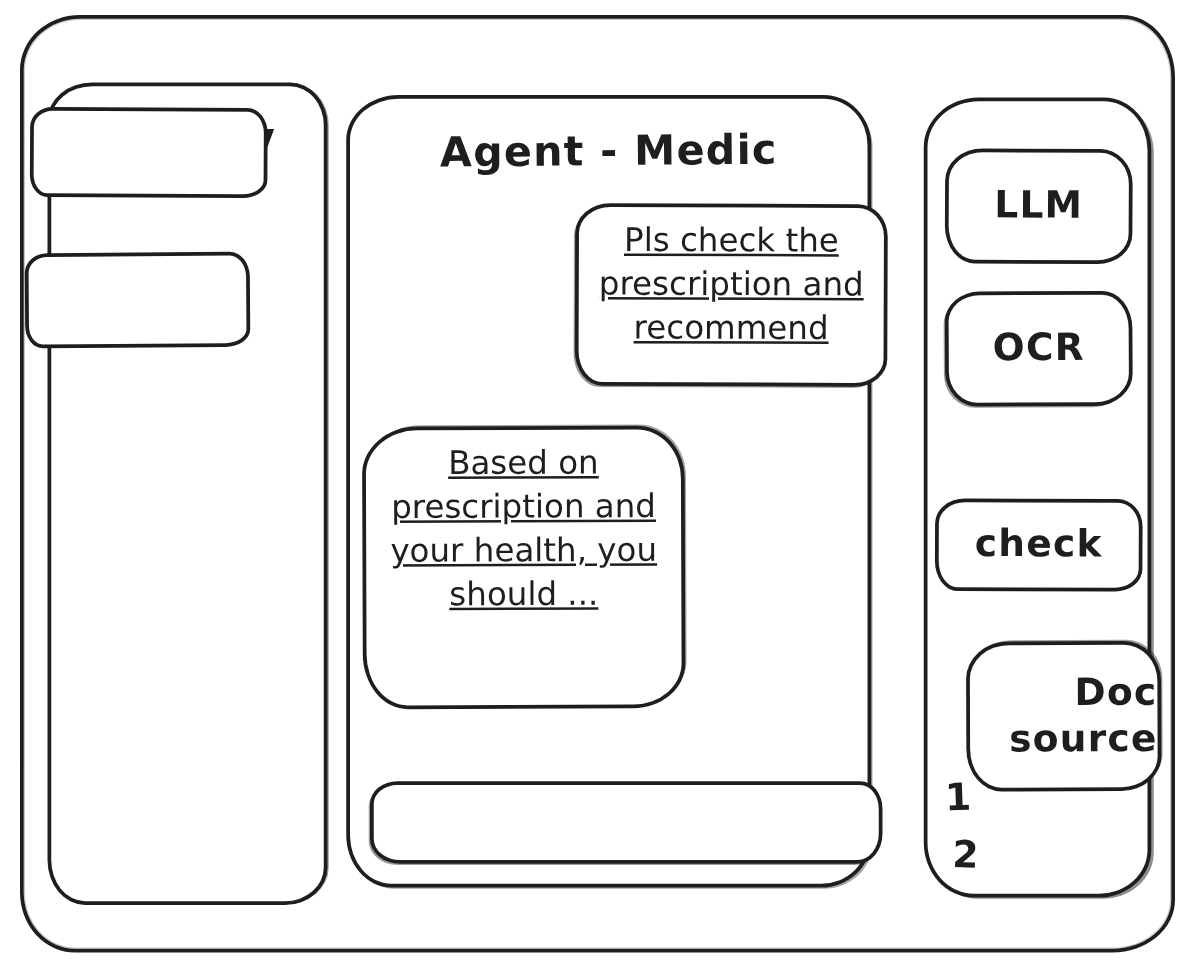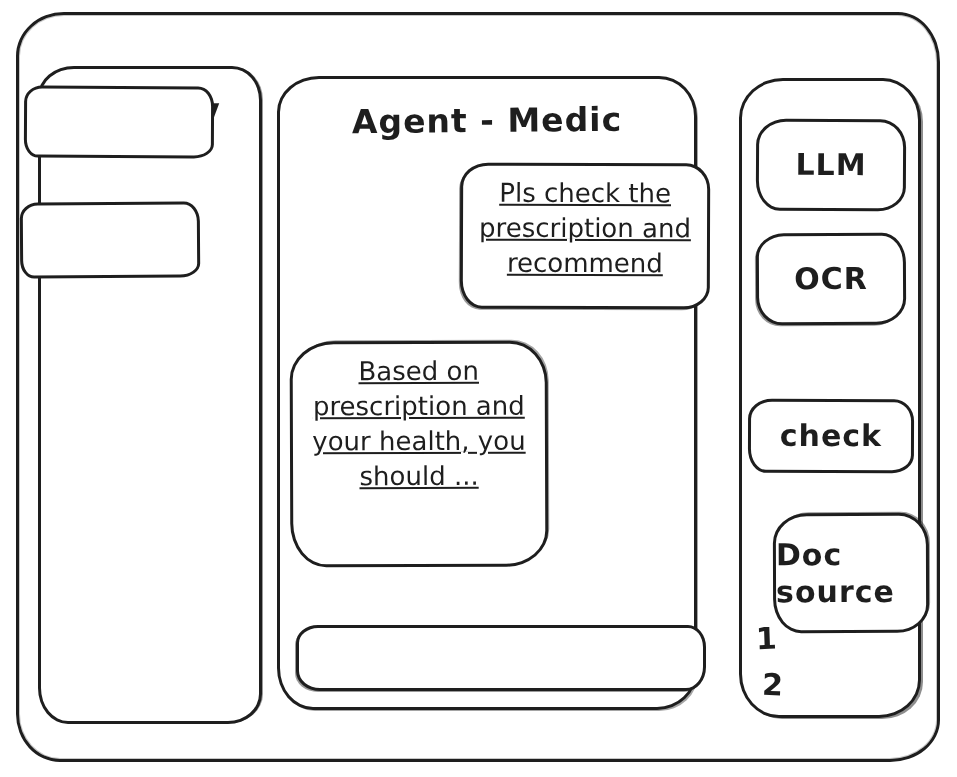--- a/index.html
+++ b/index.html
@@ -87,21 +87,21 @@
     box-shadow:-2px 2px 0 -1px rgba(30,30,30,.45);
   }
 
   .panel-tools{
     left:739px;top:78px;width:182px;height:640px;
     border-radius:44px 38px 42px 40px / 40px 42px 38px 44px;
     box-shadow:3px 2px 0 -1px rgba(30,30,30,.5);
   }
   .tool-btn{
     display:flex;align-items:center;justify-content:center;
-    text-align:left;
+    text-align:right;
     font-size:30px;
     font-weight:bold;
     letter-spacing:1px;
     cursor:pointer;
     line-height:1.25;
   }
   .btn-llm{left:14px;top:38px;width:150px;height:92px;
     border-radius:30px 26px 28px 24px / 26px 28px 24px 30px;transform:rotate(.3deg);}
   .btn-ocr{left:14px;top:152px;width:150px;height:92px;
     border-radius:28px 24px 30px 26px / 24px 30px 26px 28px;transform:rotate(-.3deg);

